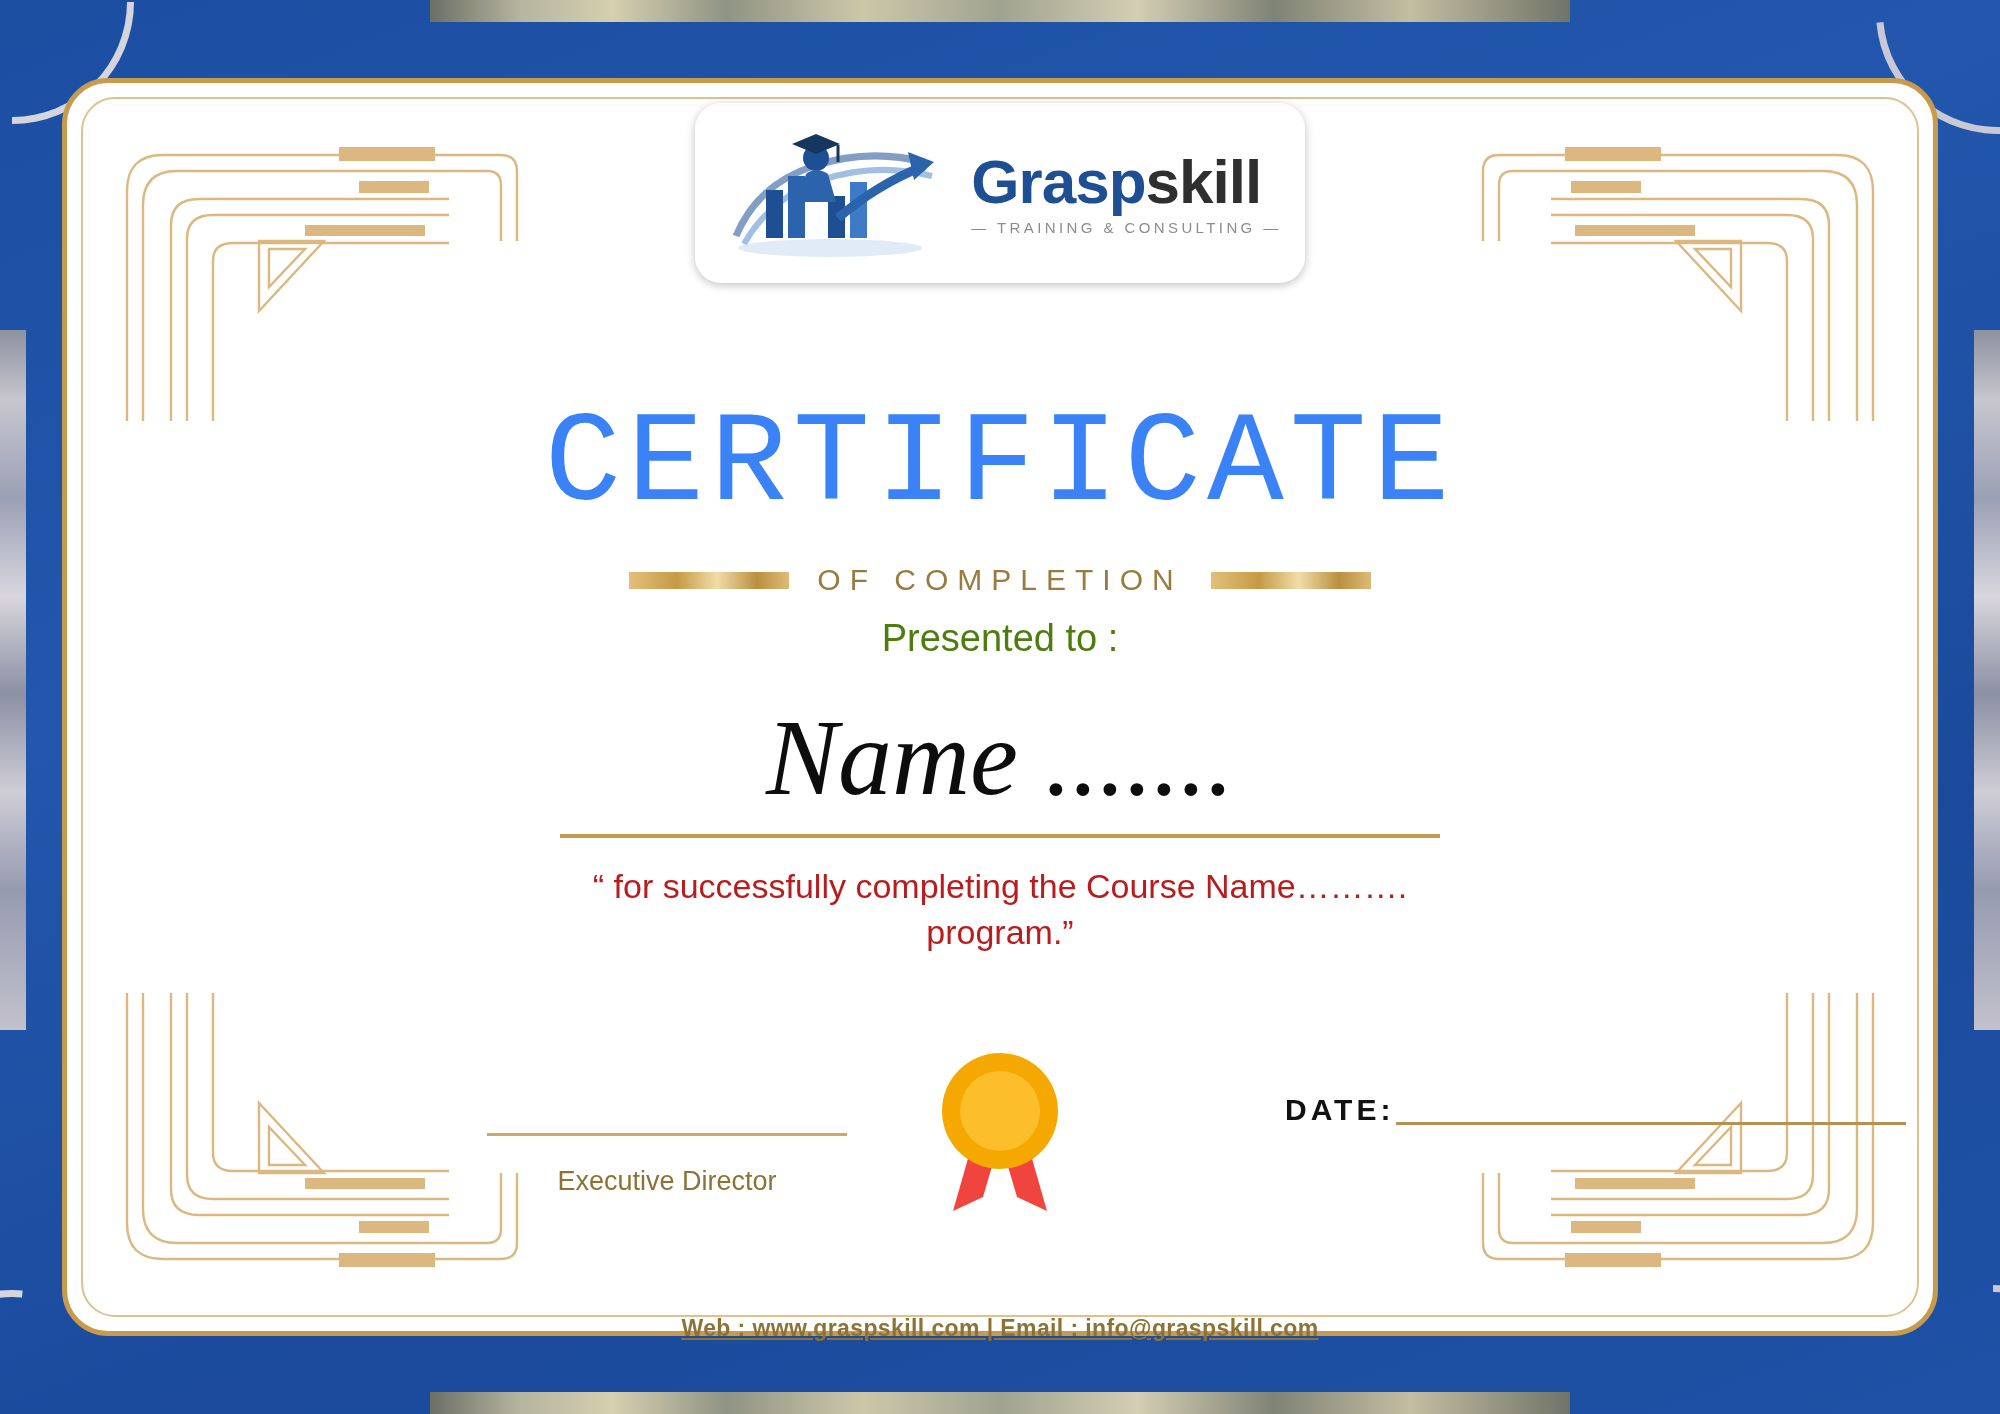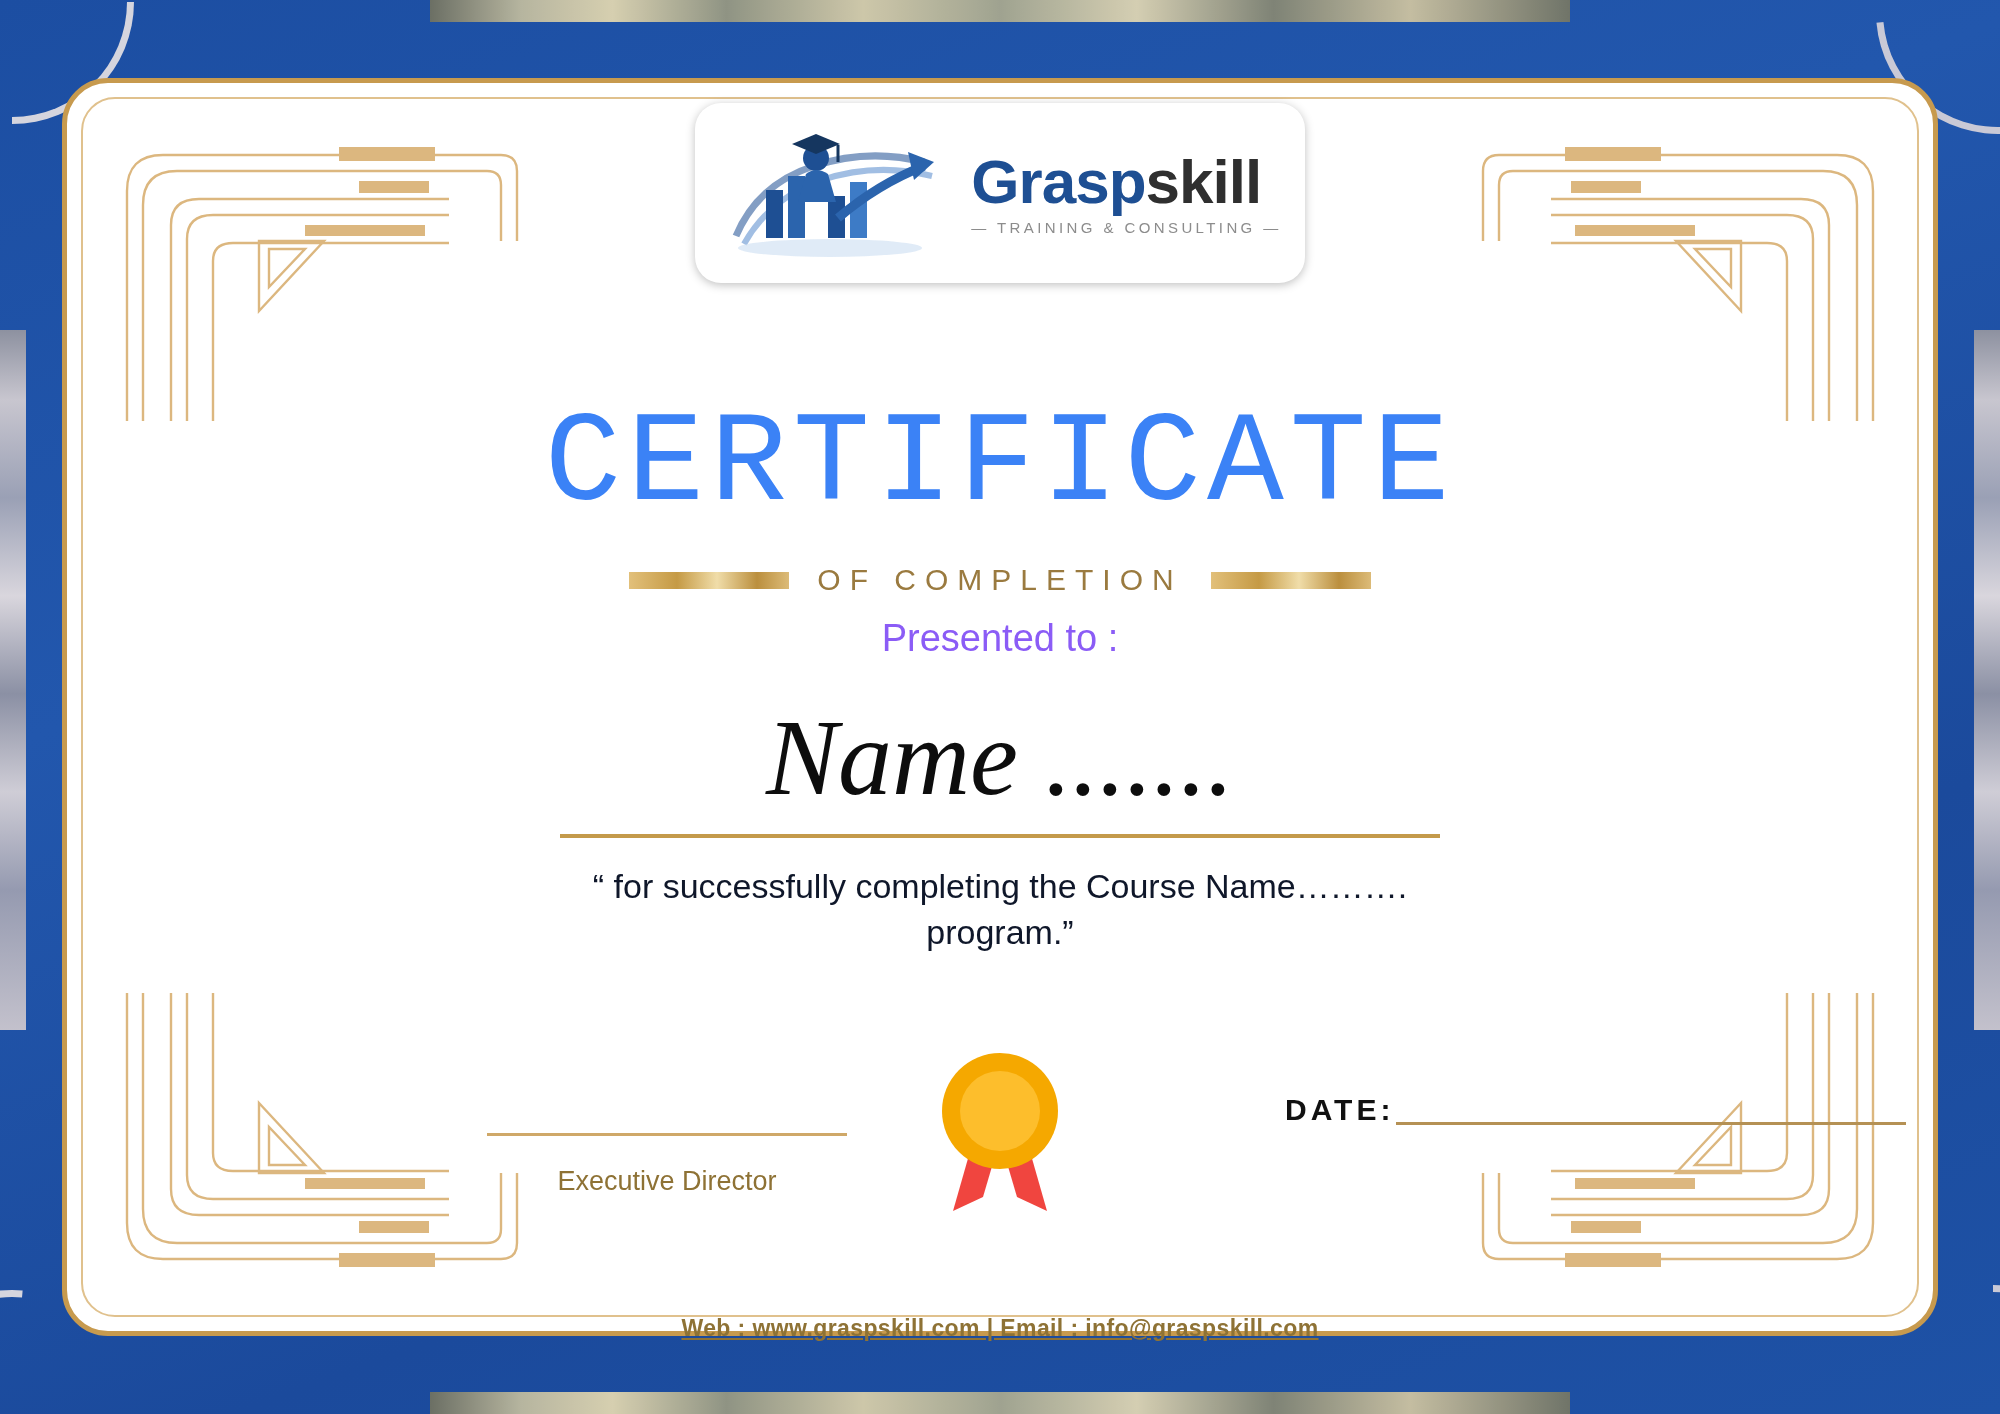--- a/index.html
+++ b/index.html
@@ -167,42 +167,42 @@
   }
   .subtitle {
     font-family: "Liberation Sans", sans-serif;
     font-size: 30px;
     letter-spacing: 9px;
     color: #9a7a3f;
   }
   .presented {
     margin-top: 20px;
     font-size: 38px;
-    color: #8b5cf6;
+    color: #4d7c0f;
   }
   .name {
     margin-top: 44px;
     font-family: "Liberation Serif", serif;
     font-style: italic;
     font-size: 108px;
     color: #0d0d0d;
     line-height: 1;
   }
   .name-rule {
     width: 880px;
     height: 4px;
     background: #c49a4b;
     margin: 22px auto 0 auto;
   }
   .course-text {
     margin: 26px auto 0 auto;
     width: 940px;
     font-size: 34px;
     line-height: 1.35;
-    color: #0f172a;
+    color: #b91c1c;
   }
 
   
   .seal {
     position: absolute;
     left: 50%;
     transform: translateX(-50%);
     top: 960px;
     width: 150px;
     height: 180px;

